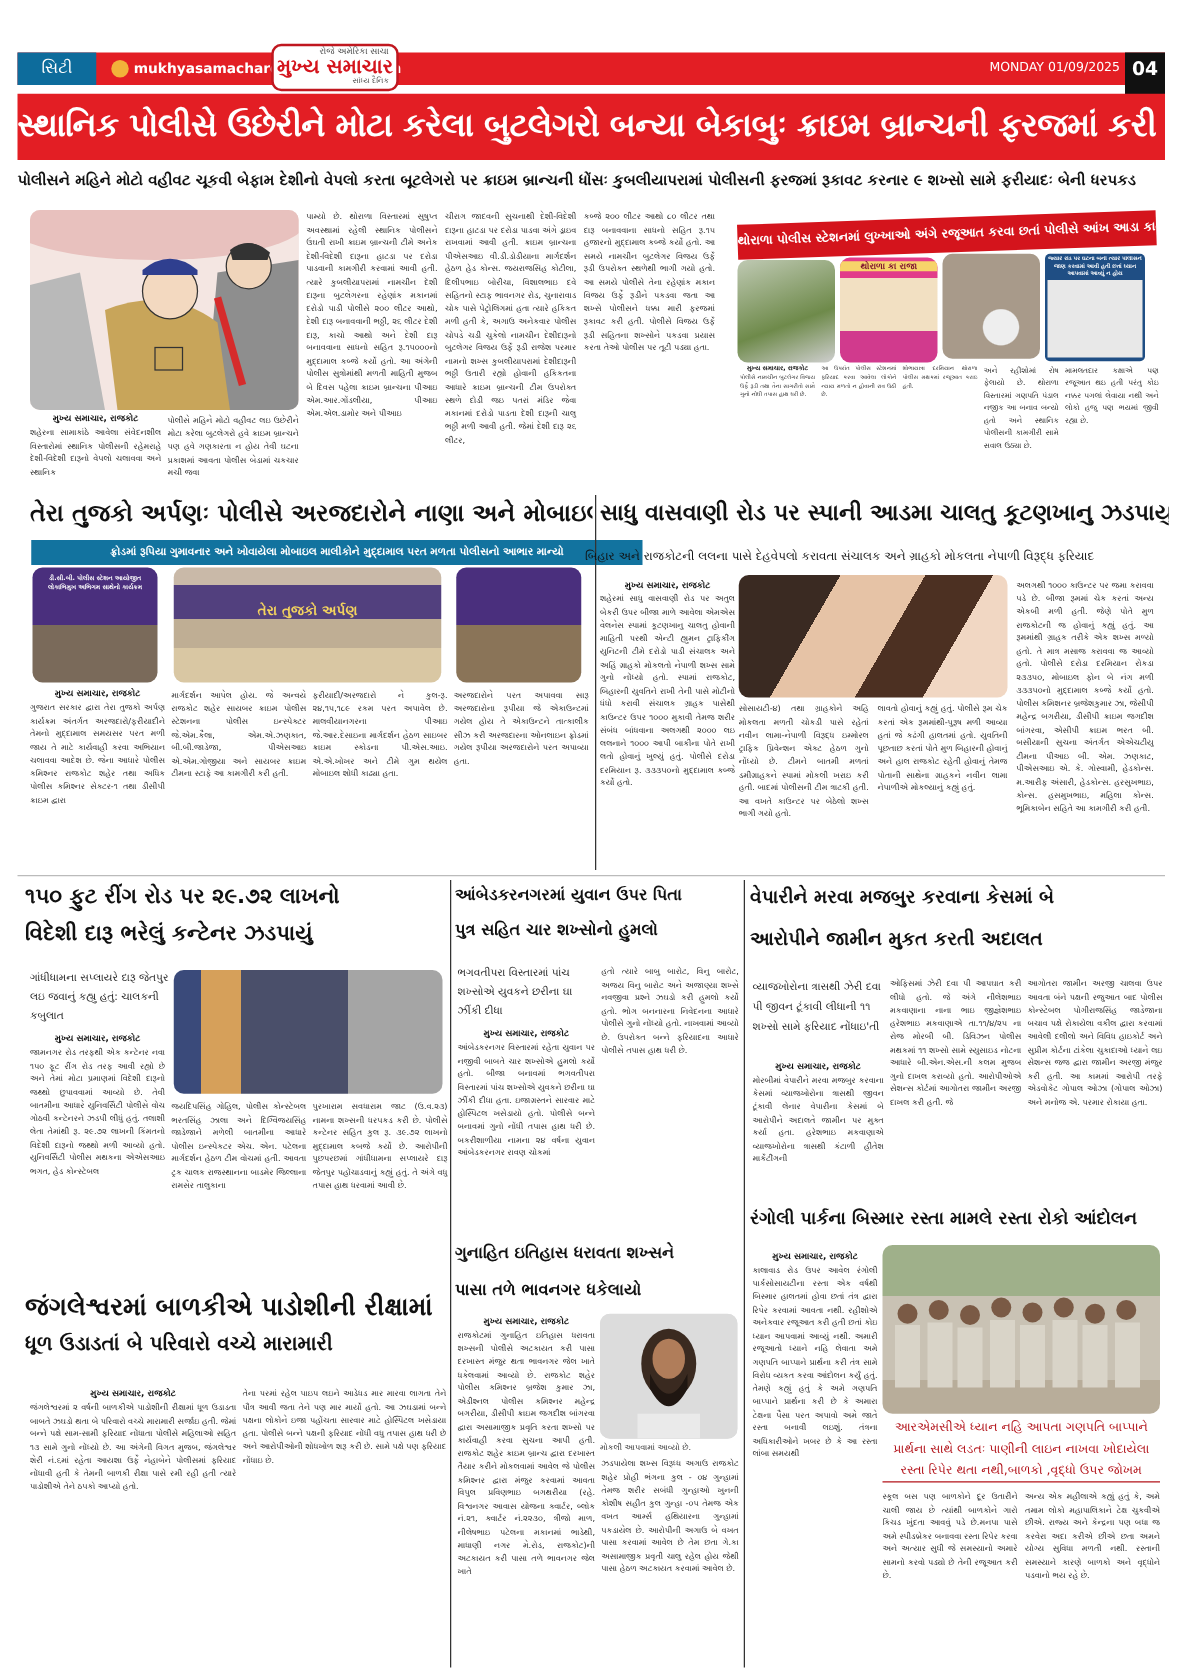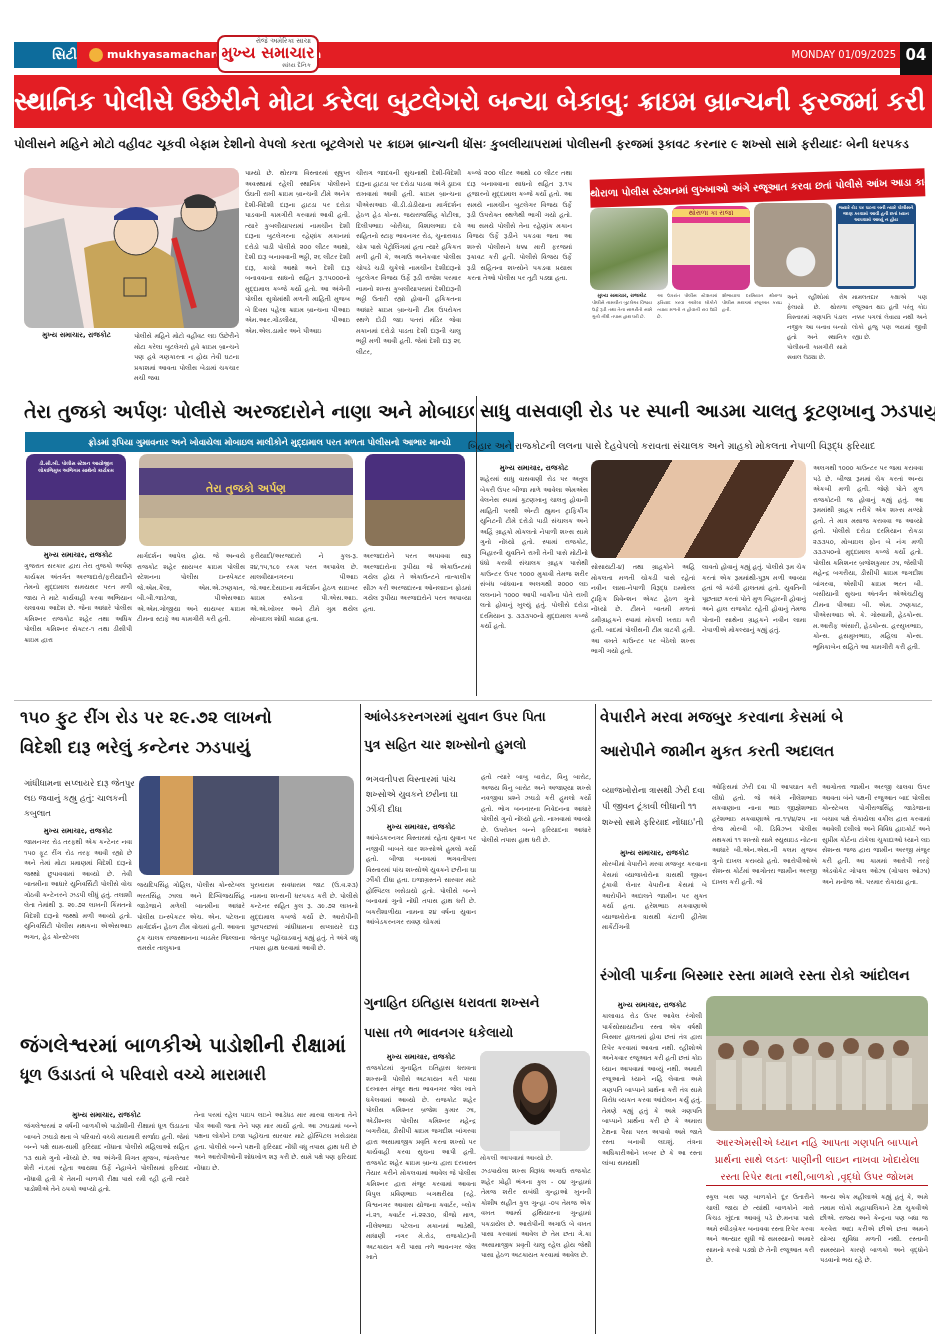--- a/index.html
+++ b/index.html
@@ -1,20 +1,20 @@
 <!DOCTYPE html>
 <html><head>
 <meta charset="utf-8">
 <style>
 *{box-sizing:border-box;margin:0;padding:0}
 body{width:945px;height:1337px;background:#fff;font-family:"DejaVu Sans",sans-serif;color:#111;overflow:hidden;position:relative}
 .abs{position:absolute}
 
 .mast{left:14px;top:42px;width:918px;height:26px;background:#e31e24}
-.mast .city{left:0;top:0;width:63px;height:26px;background:#0d6c9c;color:#fff;font-weight:bold;font-size:13px;text-align:right;line-height:26px}
+.mast .city{left:0;top:0;width:63px;height:26px;background:#0d6c9c;color:#fff;font-weight:normal;font-size:13px;text-align:center;line-height:26px}
 .mast .email{left:75px;top:0;height:26px;color:#fff;font-size:11px;font-weight:bold;line-height:26px;display:flex;align-items:center;gap:4px}
 .mast .hand{width:14px;height:14px;border-radius:50%;background:#f2b23a;display:inline-block}
 .mast .logo{left:203px;top:-7px;width:102px;height:38px;background:#fff;border:2px solid #c0171f;border-radius:8px;text-align:center}
 .mast .logo .lt{font-size:7px;color:#444;line-height:8px;text-align:right;padding-right:6px}
 .mast .logo .lm{font-size:16px;color:#d4141c;font-weight:bold;line-height:16px}
 .mast .logo .lb{font-size:6px;color:#444;text-align:right;padding-right:6px;line-height:8px}
 .mast .date{right:36px;top:0;color:#fff;font-weight:normal;font-size:10px;line-height:26px}
 .mast .page{right:0;top:0;width:32px;height:36px;background:#111;color:#fff;font-weight:bold;font-size:15px;text-align:center;line-height:26px}
 .banner{left:14px;top:75px;width:918px;height:53px;background:#e31e24;color:#fff;font-weight:bold;font-size:26px;line-height:53px;text-align:center;white-space:nowrap;overflow:hidden;letter-spacing:-.5px}
 .subhead{left:14px;top:134px;width:918px;font-size:12px;font-weight:bold;line-height:20px;white-space:nowrap;overflow:hidden}
@@ -60,30 +60,31 @@
     <circle cx="112" cy="65" r="22" fill="#f3d9c0" stroke="#333"></circle>
     <path d="M90 48 Q112 30 134 48 L134 52 L90 52Z" fill="#2f3f8f"></path>
     <circle cx="175" cy="45" r="18" fill="#f0d5bb" stroke="#333"></circle>
     <path d="M160 32 Q175 20 192 34 L190 40 L162 40Z" fill="#333"></path>
     <rect x="100" y="110" width="22" height="18" fill="none" stroke="#333"></rect>
     <path d="M150 70 L170 140" stroke="#d62b2b" stroke-width="6"></path>
   </svg>
 </div>
 <div class="abs" style="left:24px;top:330px;width:105px">
   <span class="byline">મુખ્ય સમાચાર, રાજકોટ</span>
+  <div class="col" style="height:55px">શહેરના સામાકાંઠે આવેલા સંવેદનશીલ વિસ્તારોમાં સ્થાનિક પોલીસની રહેમરાહે દેશી-વિદેશી દારૂનો વેપલો ચલાવવા અને સ્થાનિક</div>
 </div>
 <div class="abs col" style="left:134px;top:331px;width:105px;height:55px">પોલીસે મહિને મોટો વહીવટ લઇ ઉછેરીને મોટા કરેલા બુટલેગરો હવે ક્રાઇમ બ્રાન્ચને પણ હવે ગણકારતા ન હોય તેવી ઘટના પ્રકાશમાં આવતા પોલીસ બેડામાં ચકચાર મચી જવા</div>
 <div class="abs col" style="left:245px;top:168px;width:105px;height:218px">પામ્યો છે. થોરાળા વિસ્તારમાં સુષુપ્ત અવસ્થામાં રહેલી સ્થાનિક પોલીસને ઉંઘતી રાખી ક્રાઇમ બ્રાન્ચની ટીમે અનેક દેશી-વિદેશી દારૂના હાટડા પર દરોડા પાડવાની કામગીરી કરવામાં આવી હતી. ત્યારે કુબલીયાપરામાં નામચીન દેશી દારૂના બુટલેગરના રહેણાંક મકાનમાં દરોડો પાડી પોલીસે ૨૦૦ લીટર આથો, દેશી દારૂ બનાવવાની ભઠ્ઠી, ૨૬ લીટર દેશી દારૂ, કાચો આથો અને દેશી દારૂ બનાવવાના સાધનો સહિત રૂ.૧૫૦૦૦નો મુદ્દામાલ કબ્જે કર્યો હતો. આ અંગેની પોલીસ સુત્રોમાંથી મળતી માહિતી મુજબ બે દિવસ પહેલા ક્રાઇમ બ્રાન્ચના પીઆઇ એમ.આર.ગોંડલીયા, પીઆઇ એમ.એલ.ડામોર અને પીઆઇ</div>
 <div class="abs col" style="left:356px;top:168px;width:105px;height:218px">ચીરાગ જાદવની સુચનાથી દેશી-વિદેશી દારૂના હાટડા પર દરોડા પાડવા અંગે ડ્રાઇવ રાખવામાં આવી હતી. ક્રાઇમ બ્રાન્ચના પીએસઆઇ વી.ડી.ડોડીયાના માર્ગદર્શન હેઠળ હેડ કોન્સ. જયરાજસિંહ કોટીલા, દિલીપભાઇ બોરીચા, વિશાલભાઇ દવે સહિતનો સ્ટાફ ભાવનગર રોડ, ચુનારાવાડ ચોક પાસે પેટ્રોલિંગમાં હતા ત્યારે હકિકત મળી હતી કે, અગાઉ અનેકવાર પોલીસ ચોપડે ચડી ચુકેલો નામચીન દેશીદારૂનો બુટલેગર વિજય ઉર્ફે રૂડી રાજેશ પરમાર નામનો શખ્સ કુબલીયાપરામાં દેશીદારૂની ભઠ્ઠી ઉતારી રહ્યો હોવાની હકિકતના આધારે ક્રાઇમ બ્રાન્ચની ટીમ ઉપરોક્ત સ્થળે દોડી જઇ પતરાં મંડિર જેવા મકાનમાં દરોડો પાડતા દેશી દારૂની ચાલુ ભઠ્ઠી મળી આવી હતી. જેમાં દેશી દારૂ ૨૬ લીટર,</div>
 <div class="abs col" style="left:467px;top:168px;width:105px;height:218px">કબ્જે ૨૦૦ લીટર આથો ૮૦ લીટર તથા દારૂ બનાવવાના સાધનો સહિત રૂ.૧૫ હજારનો મુદ્દામાલ કબ્જે કર્યો હતો. આ સમયે નામચીન બુટલેગર વિજય ઉર્ફે રૂડી ઉપરોક્ત સ્થળેથી ભાગી ગયો હતો. આ સમયે પોલીસે તેના રહેણાંક મકાન વિજય ઉર્ફે રૂડીને પકડવા જતા આ શખ્સે પોલીસને ધક્કા મારી ફરજમાં રૂકાવટ કરી હતી. પોલીસે વિજય ઉર્ફે રૂડી સહિતના શખ્સોને પકડવા પ્રયાસ કરતા તેઓ પોલીસ પર તૂટી પડ્યા હતા.</div>
 
 <div class="abs" style="left:590px;top:174px;width:335px;height:28px;background:#d4141c;transform:rotate(-2deg);color:#fff;font-weight:bold;font-size:10px;line-height:28px;text-align:center;white-space:nowrap;overflow:hidden">થોરાળા પોલીસ સ્ટેશનમાં લુખ્ખાઓ અંગે રજૂઆત કરવા છતાં પોલીસે આંખ આડા કાન કર્યા...?</div>
 <div class="abs img" style="left:590px;top:208px;width:78px;height:82px;background:linear-gradient(160deg,#bfc9b3,#6e8a4a 60%,#cfcfcf)"></div>
 <div class="abs img" style="left:672px;top:206px;width:78px;height:84px;background:linear-gradient(#e23c8a 0 20%,#f2e0c2 20% 70%,#d13a8d 70%)">
-  <div style="margin-top:3px;font-size:7px;font-weight:normal;color:#7a0b2e;text-align:center;background:#f7d46a">થોરાળા કા રાજા</div>
+  <div style="margin-top:3px;font-size:7px;font-weight:bold;color:#7a0b2e;text-align:center;background:#f7d46a">થોરાળા કા રાજા</div>
 </div>
 <div class="abs img" style="left:754px;top:203px;width:78px;height:84px;background:radial-gradient(circle at 60% 70%,#eee 0 14px,#a89a8a 15px)"></div>
 <div class="abs" style="left:836px;top:203px;width:80px;height:86px;background:#1f4e84;border-radius:4px;padding:2px">
   <div style="font-size:4.5px;line-height:6px;color:#fff;font-weight:bold;text-align:center;height:18px;overflow:hidden">જ્યારે રોડ પર ઘટના બની ત્યારે પોલીસને જાણ કરવામાં આવી હતી છતાં ધ્યાન આપવામાં આવ્યું ન હોય</div>
   <div style="background:#e8e8e8;height:62px;margin-top:1px"></div>
 </div>
 <div class="abs" style="left:592px;top:292px;width:60px">
   <span class="byline" style="font-size:5px;line-height:7px">મુખ્ય સમાચાર, રાજકોટ</span>
   <div class="col" style="font-size:4.5px;line-height:7px;height:38px">પોલીસે નામચીન બુટલેગર વિજય ઉર્ફે રૂડી તથા તેના સાગરીતો સામે ગુનો નોંધી તપાસ હાથ ધરી છે.</div>
 </div>

